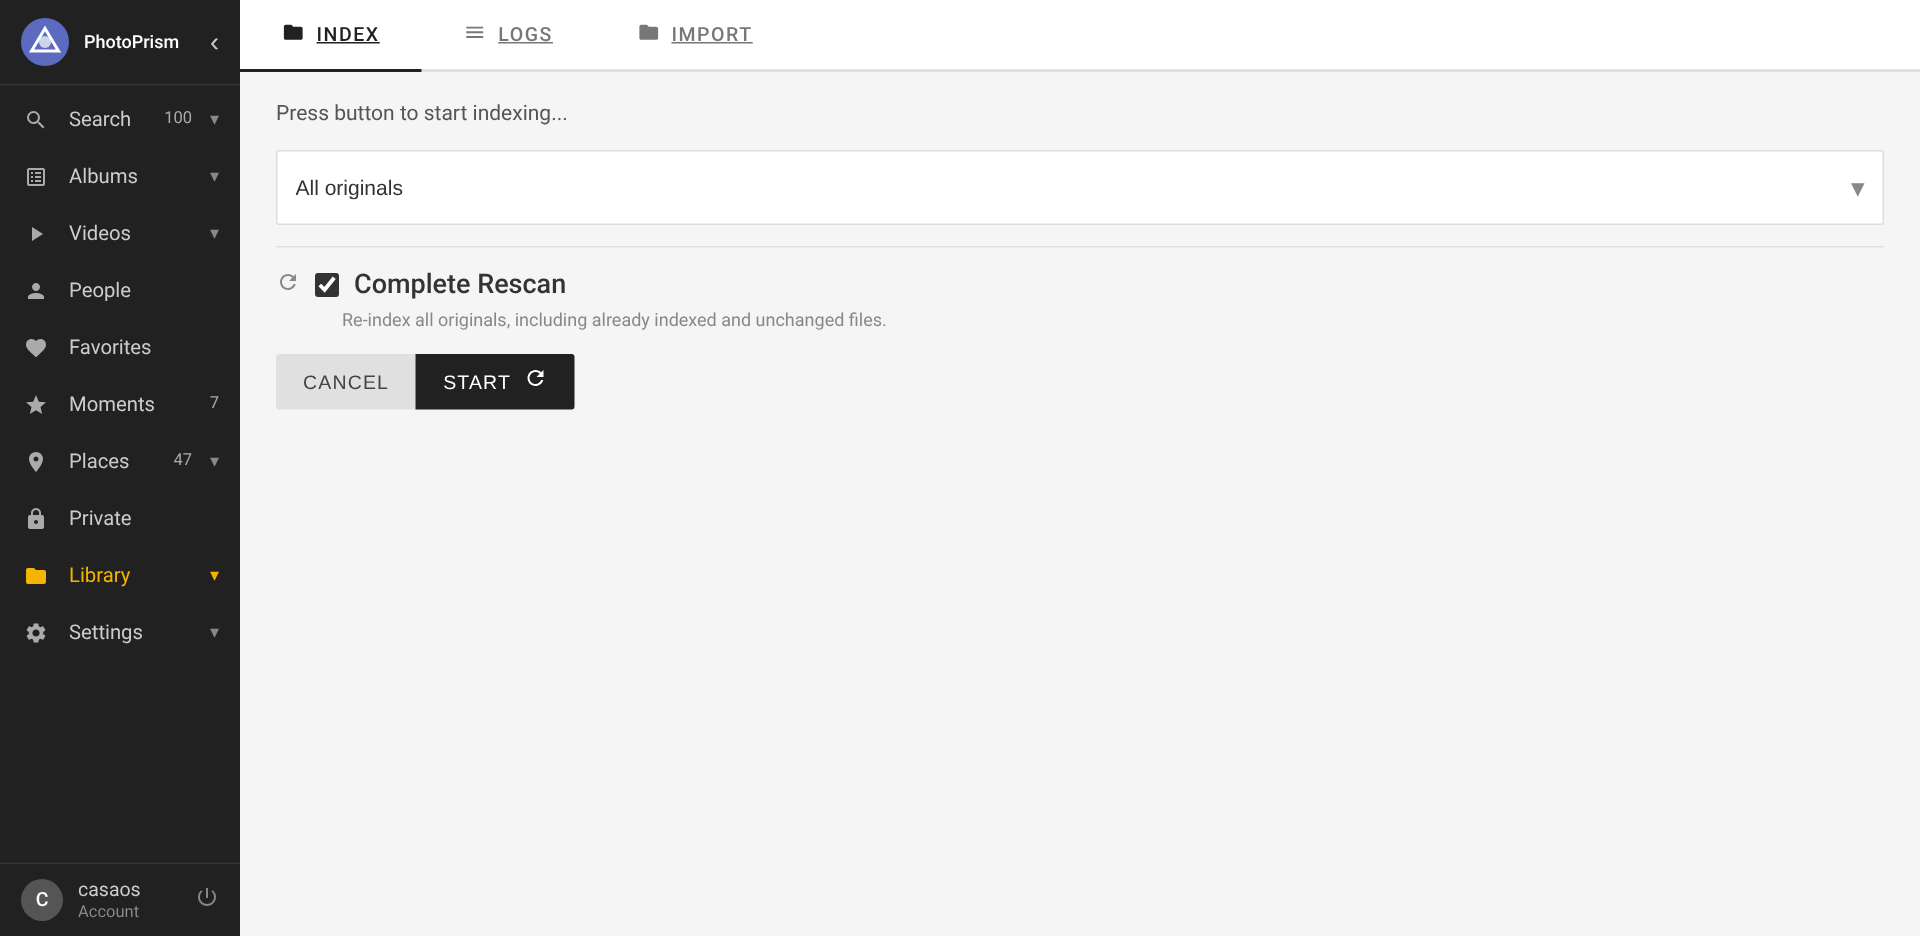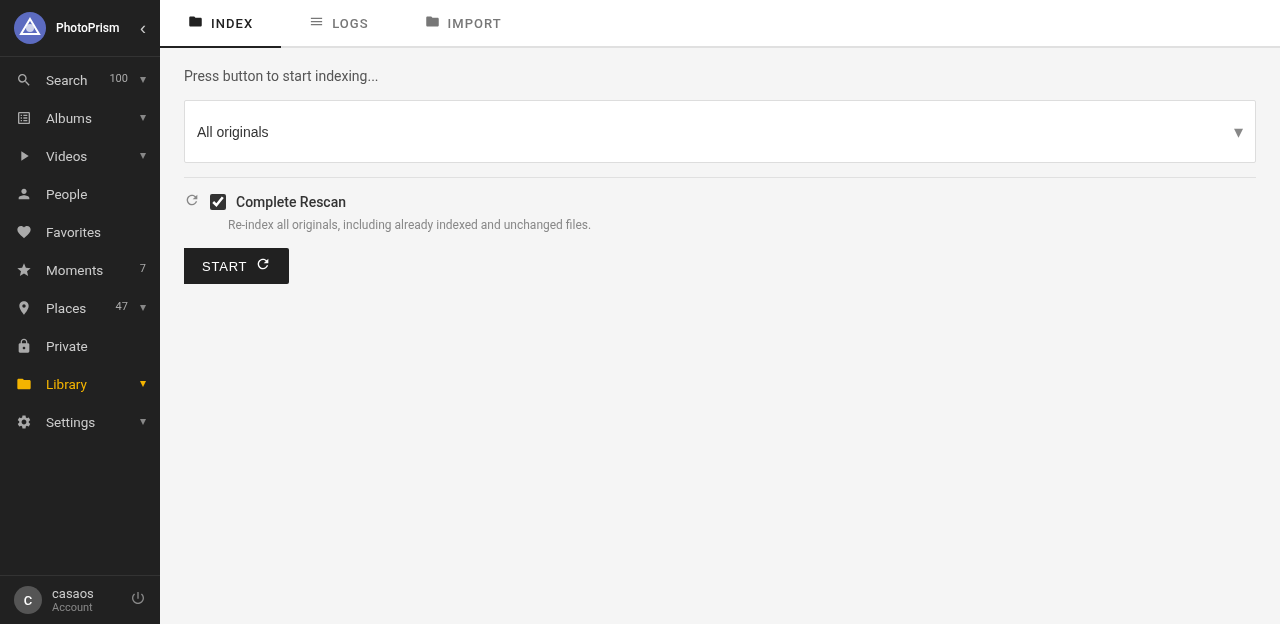--- a/index.html
+++ b/index.html
@@ -139,20 +139,21 @@
       gap: 8px;
       padding: 0 28px;
       cursor: pointer;
       font-size: 13px;
       font-weight: 500;
       letter-spacing: 0.08em;
       color: #777;
       text-transform: uppercase;
       border-bottom: 2px solid transparent;
       margin-bottom: -2px;
+      text-decoration: underline;
     }
 
     .top-tab.active {
       color: #212121;
       border-bottom: 2px solid #212121;
     }
 
     .top-tab .tab-icon {
       font-size: 15px;
     }
@@ -171,21 +172,21 @@
       margin-bottom: 16px;
     }
 
     #folder-select-wrap {
       background: #fff;
       border: 1px solid #ddd;
       border-radius: 2px;
       padding: 0 12px;
       display: flex;
       align-items: center;
-      height: 63px;
+      height: 50px;
       position: relative;
     }
 
     #folder-select {
       border: none;
       outline: none;
       width: 100%;
       font-size: 14px;
       color: #333;
       background: transparent;
@@ -221,21 +222,21 @@
     }
 
     #rescan-checkbox {
       width: 16px;
       height: 16px;
       accent-color: #333;
       cursor: pointer;
     }
 
     #rescan-label {
-      font-size: 14px;
+      font-size: 18px;
       color: #333;
       font-weight: 500;
       cursor: pointer;
       text-align: right;
     }
 
     #rescan-description {
       font-size: 12px;
       color: #888;
       margin-left: 44px;
@@ -462,20 +463,21 @@
             <path d="M17.65 6.35C16.2 4.9 14.21 4 12 4c-4.42 0-7.99 3.58-7.99 8s3.57 8 7.99 8c3.73 0 6.84-2.55 7.73-6h-2.08c-.82 2.33-3.04 4-5.65 4-3.31 0-6-2.69-6-6s2.69-6 6-6c1.66 0 3.14.69 4.22 1.78L13 11h7V4l-2.35 2.35z"></path>
           </svg>
       </span>
       <input type="checkbox" id="rescan-checkbox" checked="" style="">
       <label id="rescan-label" for="rescan-checkbox">Complete Rescan</label>
     </div>
 
     <div id="rescan-description">Re-index all originals, including already indexed and unchanged files.</div>
 
     <div id="action-buttons">
+      <button id="cancel-btn">CANCEL</button>
       <button id="start-btn">
         <span>START</span>
         <span id="start-icon">
           <svg width="16" height="16" viewBox="0 0 24 24" fill="white">
               <path d="M17.65 6.35C16.2 4.9 14.21 4 12 4c-4.42 0-7.99 3.58-7.99 8s3.57 8 7.99 8c3.73 0 6.84-2.55 7.73-6h-2.08c-.82 2.33-3.04 4-5.65 4-3.31 0-6-2.69-6-6s2.69-6 6-6c1.66 0 3.14.69 4.22 1.78L13 11h7V4l-2.35 2.35z"></path>
             </svg>
         </span>
       </button>
     </div>
   </div>

